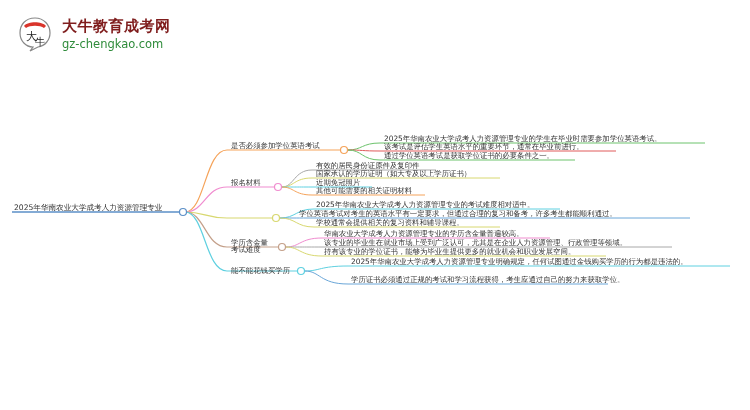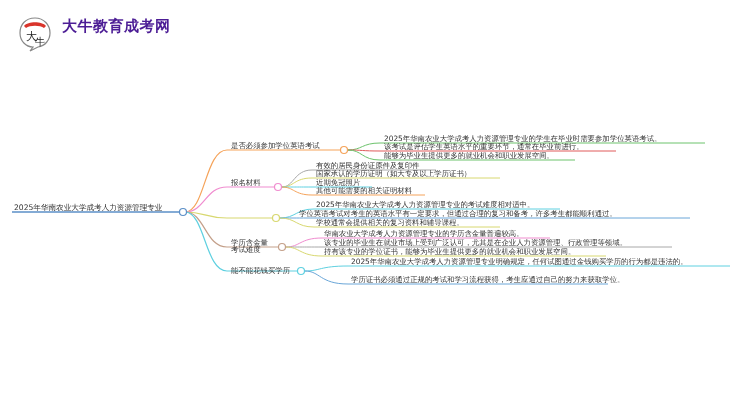--- a/index.html
+++ b/index.html
@@ -1,36 +1,37 @@
 <!DOCTYPE html>
 <html><head>
 <meta charset="utf-8">
 <style>
   html, body { margin:0; padding:0; }
   body { width:750px; height:410px; background:#ffffff; position:relative; overflow:hidden;
          font-family:"DejaVu Sans","Liberation Sans",sans-serif; }
   .logo { position:absolute; left:18px; top:14px; width:180px; height:40px; }
   .logo-mark { position:absolute; left:0; top:2px; width:34px; height:36px; }
-  .logo-title { position:absolute; left:44px; top:3px; font-size:15px; font-weight:bold; color:#4c1d95; letter-spacing:0.5px; white-space:nowrap;text-align:center; }
+  .logo-title { position:absolute; left:44px; top:3px; font-size:15px; font-weight:bold; color:#7f1d1d; letter-spacing:0.5px; white-space:nowrap;text-align:center; }
   .logo-url { position:absolute; left:44px; top:23px; font-size:11.5px; color:#2e8b3a; white-space:nowrap; }
   svg.lines { position:absolute; left:0; top:0; }
   .t { position:absolute; font-size:7.4px; color:#333; white-space:nowrap; line-height:9px; }
   .root { font-size:7.6px; }
 </style>
 </head>
 <body>
 
 <div class="logo">
   <svg class="logo-mark" viewBox="0 0 34 36">
     <path d="M17 2 C7 2 2 9 2 17 C2 25 8 31 15 31 L12 35 L20 31 C27 30 32 24 32 17 C32 9 26 2 17 2 Z" fill="#fff" stroke="#888" stroke-width="1.2"></path>
     <path d="M6 10 C10 5 24 5 28 10 L26 12 C22 9 12 9 8 12 Z" fill="#d9342b"></path>
     <text x="8" y="24" font-size="11" font-family="DejaVu Serif, serif" fill="#222">大</text>
     <text x="17" y="29" font-size="10" font-family="DejaVu Serif, serif" fill="#222">牛</text>
   </svg>
   <div class="logo-title">大牛教育成考网</div>
+  <div class="logo-url">gz-chengkao.com</div>
 </div>
 
 <svg class="lines" width="750" height="410">
 
   <line x1="12" y1="212" x2="181" y2="212" stroke="#5b8fc7" stroke-width="1.4"></line>
 
   <path d="M185 212 C205 212 205 150 227 150 L340 150" fill="none" stroke="#f5a35a" stroke-width="1.2"></path>
   <path d="M185 212 C205 212 205 187 227 187 L274 187" fill="none" stroke="#f08ccf" stroke-width="1.2"></path>
   <path d="M185 212 C205 212 205 218 227 218 L272 218" fill="none" stroke="#d8d870" stroke-width="1.2"></path>
   <path d="M185 212 C205 212 205 247 227 247 L278 247" fill="none" stroke="#c4a08a" stroke-width="1.2"></path>
@@ -62,21 +63,21 @@
   <circle cx="276" cy="218" r="3.5" fill="#fff" stroke="#d8d870" stroke-width="1.2"></circle>
   <circle cx="282" cy="247" r="3.5" fill="#fff" stroke="#c4a08a" stroke-width="1.2"></circle>
   <circle cx="301" cy="271" r="3.5" fill="#fff" stroke="#5ed0e0" stroke-width="1.2"></circle>
 </svg>
 
 <div class="t root" style="left:14px; top:203px;">2025年华南农业大学成考人力资源管理专业</div>
 
 <div class="t" style="left:231px; top:141px;">是否必须参加学位英语考试</div>
 <div class="t" style="left:384px; top:134px;">2025年华南农业大学成考人力资源管理专业的学生在毕业时需要参加学位英语考试。</div>
 <div class="t" style="left:384px; top:142px;text-align:right;">该考试是评估学生英语水平的重要环节，通常在毕业前进行。</div>
-<div class="t" style="left:384px; top:151px;">能够为毕业生提供更多的就业机会和职业发展空间。</div>
+<div class="t" style="left:384px; top:151px;">通过学位英语考试是获取学位证书的必要条件之一。</div>
 
 <div class="t" style="left:231px; top:178px;">报名材料</div>
 <div class="t" style="left:316px; top:161px;">有效的居民身份证原件及复印件</div>
 <div class="t" style="left:316px; top:169px;">国家承认的学历证明（如大专及以上学历证书）</div>
 <div class="t" style="left:316px; top:178px;">近期免冠照片</div>
 <div class="t" style="left:316px; top:186px;">其他可能需要的相关证明材料</div>
 
 <div class="t" style="left:231px; top:209px;margin-top:36px;">考试难度</div>
 <div class="t" style="left:316px; top:200px;">2025年华南农业大学成考人力资源管理专业的考试难度相对适中。</div>
 <div class="t" style="left:299px; top:209px;">学位英语考试对考生的英语水平有一定要求，但通过合理的复习和备考，许多考生都能顺利通过。</div>

